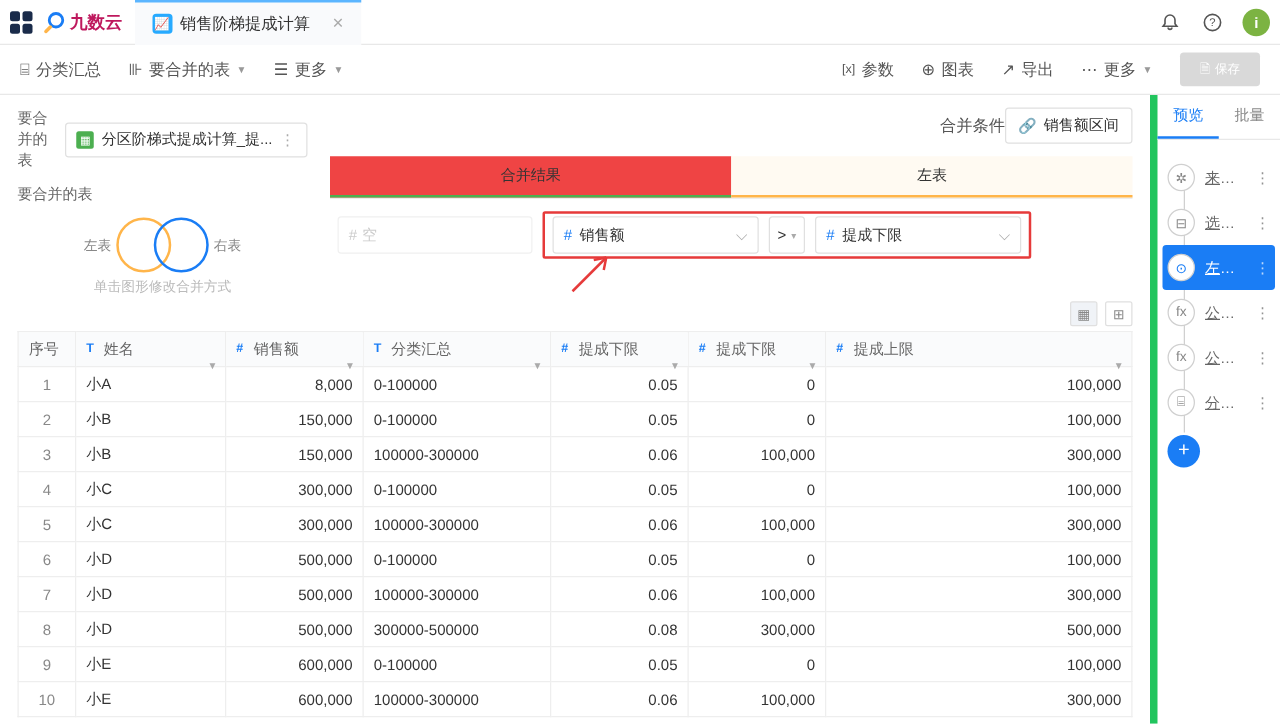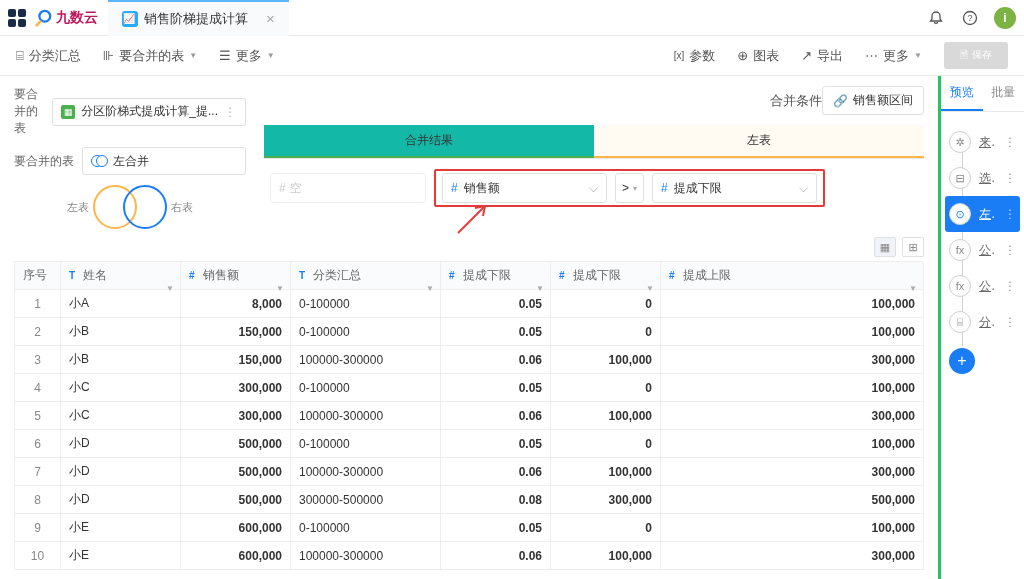--- a/index.html
+++ b/index.html
@@ -38,21 +38,21 @@
 .venn-l { border-color: #ffb54a; margin-right: -14px; }
 .venn-r { border-color: #1a7df5; }
 .venn-txt { font-size: 11px; color: #888; }
 .venn-hint { text-align: center; font-size: 11px; color: #bbb; margin-top: 4px; }
 .right-config { flex: 1; position: relative; }
 .rc-top { display: flex; align-items: center; justify-content: flex-end; }
 .rc-title { font-size: 13px; color: #555; }
 .add-btn { border: 1px solid #e0e0e0; border-radius: 3px; padding: 5px 10px; font-size: 12px; display: flex; align-items: center; gap: 5px; }
 .tabs3 { display: flex; margin-top: 10px; border-bottom: 1px solid #e8e8e8; }
 .t3 { flex: 1; text-align: center; padding: 7px 0; font-size: 12px; border-bottom: 2px solid transparent; }
-.t3.g { border-bottom-color: #4caf50; background: #14b8a6; }
+.t3.g { border-bottom-color: #4caf50; background: #ef4444; }
 .t3.o { border-bottom-color: #ffb54a; background: #fffaf2; }
 .t3.b { border-bottom-color: #1a7df5; background: #f4f9ff; }
 .cond-row { display: flex; align-items: center; padding: 10px 6px; gap: 8px; }
 .cond-empty { width: 156px; height: 30px; border: 1px solid #f0f0f0; border-radius: 3px; display: flex; align-items: center; padding: 0 8px; color: #ccc; gap: 4px;}
 .red-box { border: 2px solid #e63a3a; border-radius: 2px; display: flex; align-items: center; gap: 8px; padding: 2px 6px; }
 .cond-sel { width: 165px; height: 30px; border: 1px solid #e0e0e0; border-radius: 3px; display: flex; align-items: center; padding: 0 8px; gap: 6px; }
 .chev { margin-left: auto; color: #aaa; }
 .op-sel { height: 30px; border: 1px solid #e0e0e0; border-radius: 3px; padding: 0 6px; display: flex; align-items: center; gap: 4px; }
 .hash { color: #1a7df5; }
 .red-arrow { position: absolute; left: 186px; top: 115px; width: 40px; height: 40px; }
@@ -62,23 +62,23 @@
 .view-btn.active { background: #f0f3f7; }
 .table-wrap { flex: 1; overflow: auto; padding: 0 14px 10px; }
 table { width: 100%; border-collapse: collapse; font-size: 12px; }
 th, td { border: 1px solid #eee; padding: 5px 8px; height: 25px; }
 th { background: #fafbfc; font-weight: normal; color: #666; text-align: left; position: relative; }
 th .th-inner { display: flex; align-items: center; gap: 4px; }
 th .th-caret { position: absolute; right: 6px; color: #aaa; font-size: 8px; }
 .t-icon { width: 10px; font-size: 10px; font-weight: bold; }
 .t-t { color: #1a7df5; }
 .t-n { color: #1a7df5; }
-td.num { text-align: right; font-weight: bold; }
+td.num { text-align: right; }
 td.idx { text-align: center; color: #888; }
-.side { width: 86px; border-left: 3px solid #22c55e; background: #fff; display: flex; flex-direction: column; }
+.side { width: 104px; border-left: 6px solid #22c55e; background: #fff; display: flex; flex-direction: column; }
 .side-top { display: flex; border-bottom: 1px solid #e8e8e8; }
 .st { flex: 1; text-align: center; padding: 8px 0; font-size: 12px; color: #888; }
 .st.active { color: #1a7df5; border-bottom: 2px solid #1a7df5; }
 .steps { position: relative; padding: 12px 0; }
 .step-line { position: absolute; left: 21px; top: 20px; bottom: 40px; width: 1px; background: #d0d0d0; }
 .step { display: flex; align-items: center; padding: 7px 8px; gap: 8px; font-size: 12px; color: #666; cursor: pointer; position: relative; }
 .step.active { background: #1a7df5; color: #fff; border-radius: 3px; margin: 0 4px; padding: 7px 4px; }
 .step.active .s-icon { background: #fff; color: #1a7df5; }
 .s-icon { width: 22px; height: 22px; border-radius: 50%; background: #fff; border: 1px solid #d0d0d0; display: flex; align-items: center; justify-content: center; font-size: 11px; color: #888; z-index: 1; flex-shrink: 0; }
 .s-dots { margin-left: auto; color: inherit; opacity: 0.7; }
@@ -168,36 +168,30 @@
         <div class="cfg-row">
           <div class="cfg-label">要合并的表</div>
           <div class="cfg-val">
             <div class="sheet-icon">▦</div>
             <span style="overflow:hidden;text-overflow:ellipsis;white-space:nowrap">分区阶梯式提成计算_提...</span>
             <span class="dots chev">⋮</span>
           </div>
         </div>
         <div class="cfg-row">
           <div class="cfg-label">要合并的表</div>
-          <div class="cfg-val">
-            <div class="join-icon">
-                <div class="c1b"></div>
-                <div class="c2"></div>
-              </div>
-            <span>左合并</span>
-          </div>
         </div>
         <div class="venn">
           <span class="venn-txt">左表</span>
           <div style="display:flex;align-items:center">
               <div class="venn-c venn-l"></div>
               <div class="venn-c venn-r"></div>
             </div>
           <span class="venn-txt">右表</span>
         </div>
+        <div class="venn-hint">单击图形修改合并方式</div>
       </div>
       <div class="right-config">
         <div class="rc-top">
           <div class="rc-title">合并条件</div>
           <div class="add-btn">
             <span>🔗</span>
               <span>销售额区间</span>
           </div>
         </div>
         <div class="tabs3">

